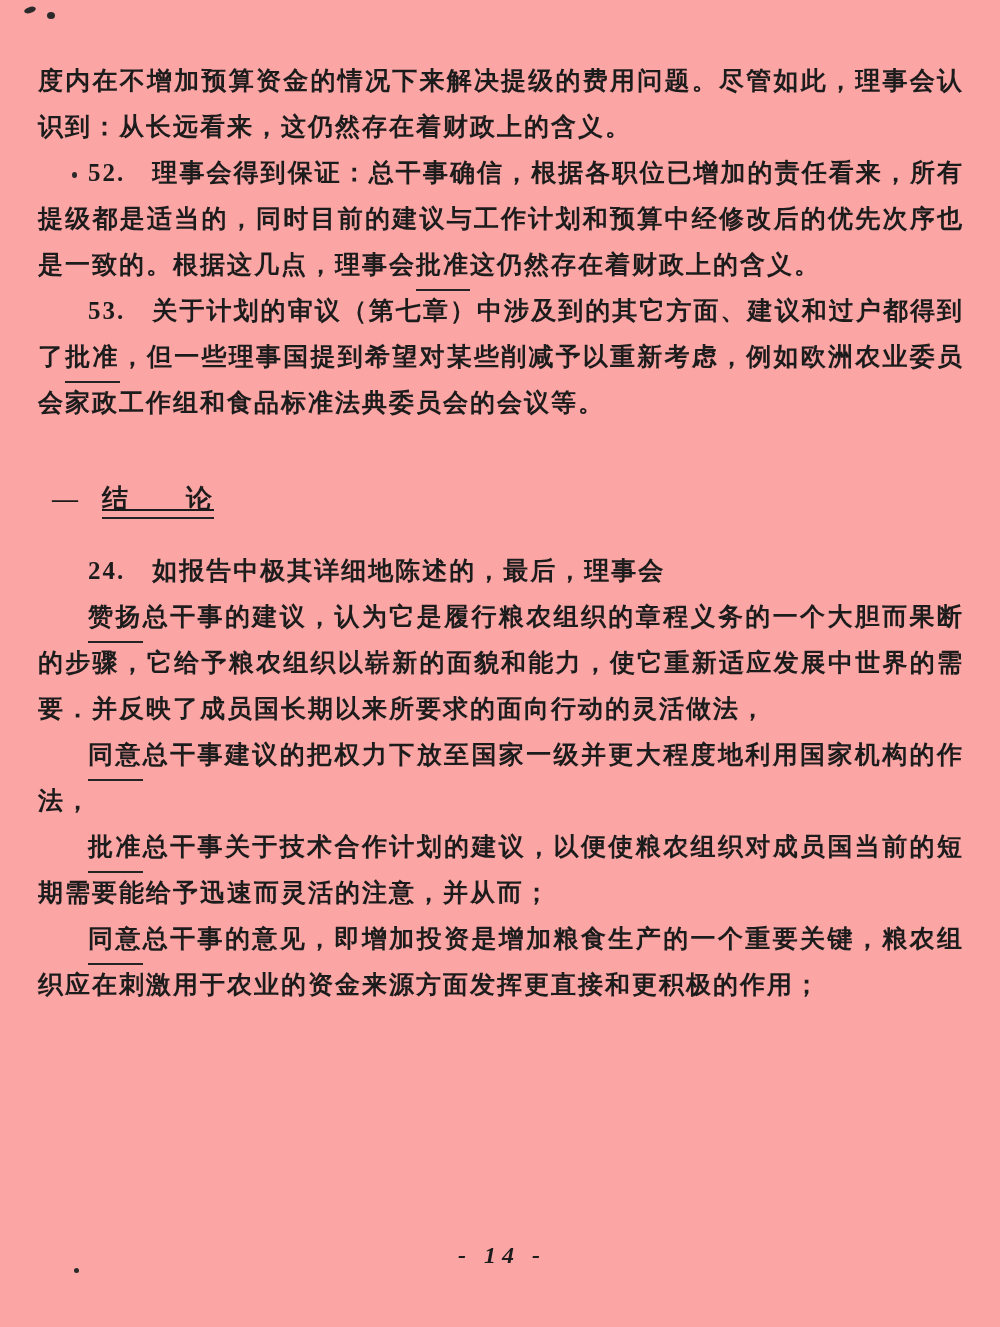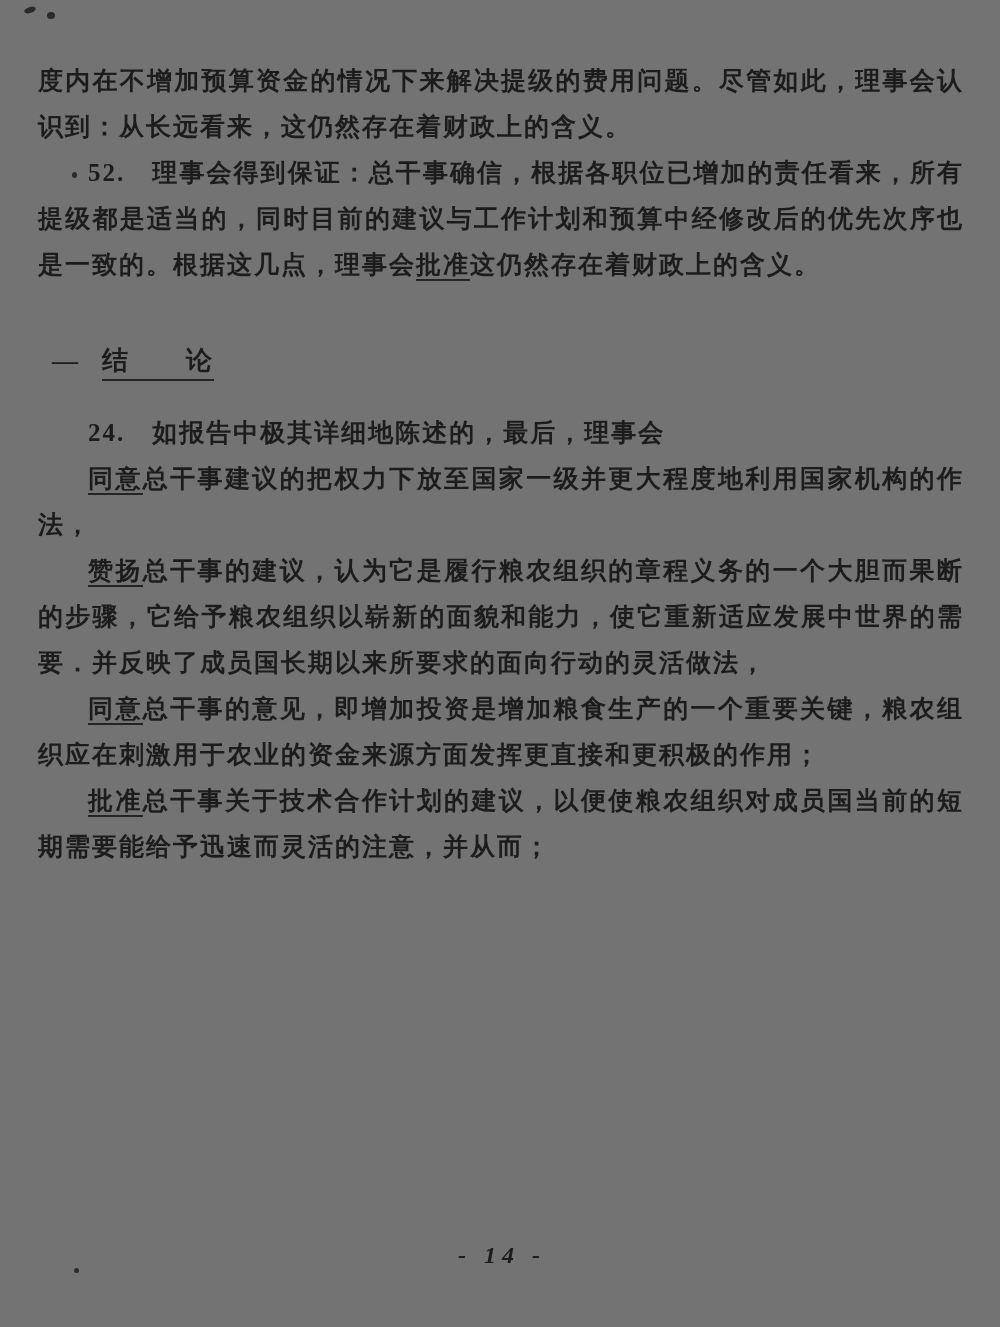--- a/index.html
+++ b/index.html
@@ -5,47 +5,48 @@
   * { margin: 0; padding: 0; box-sizing: border-box; }
   html, body { background: #ffffff; }
   body {
     font-family: "Liberation Serif", "DejaVu Serif", serif;
     width: 1000px;
   }
   .page {
     position: relative;
     width: 1000px;
     height: 1327px;
-    background: #737373;
+    background: #fca5a5;
     color: #1c1c1c;
     overflow: hidden;
   }
   .content {
     position: absolute;
     top: 58px;
     left: 38px;
     right: 36px;
   }
   .para {
     font-size: 25px;
     line-height: 46px;
     letter-spacing: 2px;
     text-align: justify;
     font-weight: 600;
   }
   .para.indent { text-indent: 2em; }
   .u {
     border-bottom: 2px solid #242424;
-    padding-bottom: 1px;
+    padding-bottom: 11px;
   }
   .heading {
     margin: 50px 0 26px 0;
     font-size: 26px;
     line-height: 46px;
     font-weight: 600;
+    text-decoration: underline;
   }
   .heading .dash {
     display: inline-block;
     margin-left: 14px;
     margin-right: 24px;
   }
   .heading-text {
     letter-spacing: 2px;
     border-bottom: 2px solid #242424;
     padding-bottom: 4px;
@@ -81,35 +82,36 @@
   <span class="artifact a2"></span>
   <span class="artifact a3"></span>
   <span class="artifact a4"></span>
 
   <main class="content">
 
     <p class="para"><span>度内在不增加预算资金的情况下来解决提级的费用问题。尽管如此，理事会认识到：从长远看来，这仍然存在着财政上的含义。</span></p>
 
     <p class="para indent"><span>52.　理事会得到保证：总干事确信，根据各职位已增加的责任看来，所有提级都是适当的，同时目前的建议与工作计划和预算中经修改后的优先次序也是一致的。根据这几点，理事会</span><span class="u">批准</span><span>这仍然存在着财政上的含义。</span></p>
 
+    <p class="para indent"><span>53.　关于计划的审议（第七章）中涉及到的其它方面、建议和过户都得到了</span><span class="u">批准</span><span>，但一些理事国提到希望对某些削减予以重新考虑，例如欧洲农业委员会家政工作组和食品标准法典委员会的会议等。</span></p>
 
     <div class="heading">
       <span class="dash">—</span><span class="heading-text">结　　论</span>
     </div>
 
     <p class="para indent"><span>24.　如报告中极其详细地陈述的，最后，理事会</span></p>
 
+    <p class="para indent"><span class="u">赞扬</span><span>总干事的建议，认为它是履行粮农组织的章程义务的一个大胆而果断的步骤，它给予粮农组织以崭新的面貌和能力，使它重新适应发展中世界的需要．并反映了成员国长期以来所要求的面向行动的灵活做法，</span></p>
+
     <p class="para indent"><span class="u">同意</span><span>总干事建议的把权力下放至国家一级并更大程度地利用国家机构的作法，</span></p>
 
-    <p class="para indent"><span class="u">赞扬</span><span>总干事的建议，认为它是履行粮农组织的章程义务的一个大胆而果断的步骤，它给予粮农组织以崭新的面貌和能力，使它重新适应发展中世界的需要．并反映了成员国长期以来所要求的面向行动的灵活做法，</span></p>
 
+    <p class="para indent"><span class="u">批准</span><span>总干事关于技术合作计划的建议，以便使粮农组织对成员国当前的短期需要能给予迅速而灵活的注意，并从而；</span></p>
 
     <p class="para indent"><span class="u">同意</span><span>总干事的意见，即增加投资是增加粮食生产的一个重要关键，粮农组织应在刺激用于农业的资金来源方面发挥更直接和更积极的作用；</span></p>
-
-    <p class="para indent"><span class="u">批准</span><span>总干事关于技术合作计划的建议，以便使粮农组织对成员国当前的短期需要能给予迅速而灵活的注意，并从而；</span></p>
 
   </main>
 
   <footer class="page-footer">
     <span>- 14 -</span>
   </footer>
 
 </div>
 
 </body></html>

